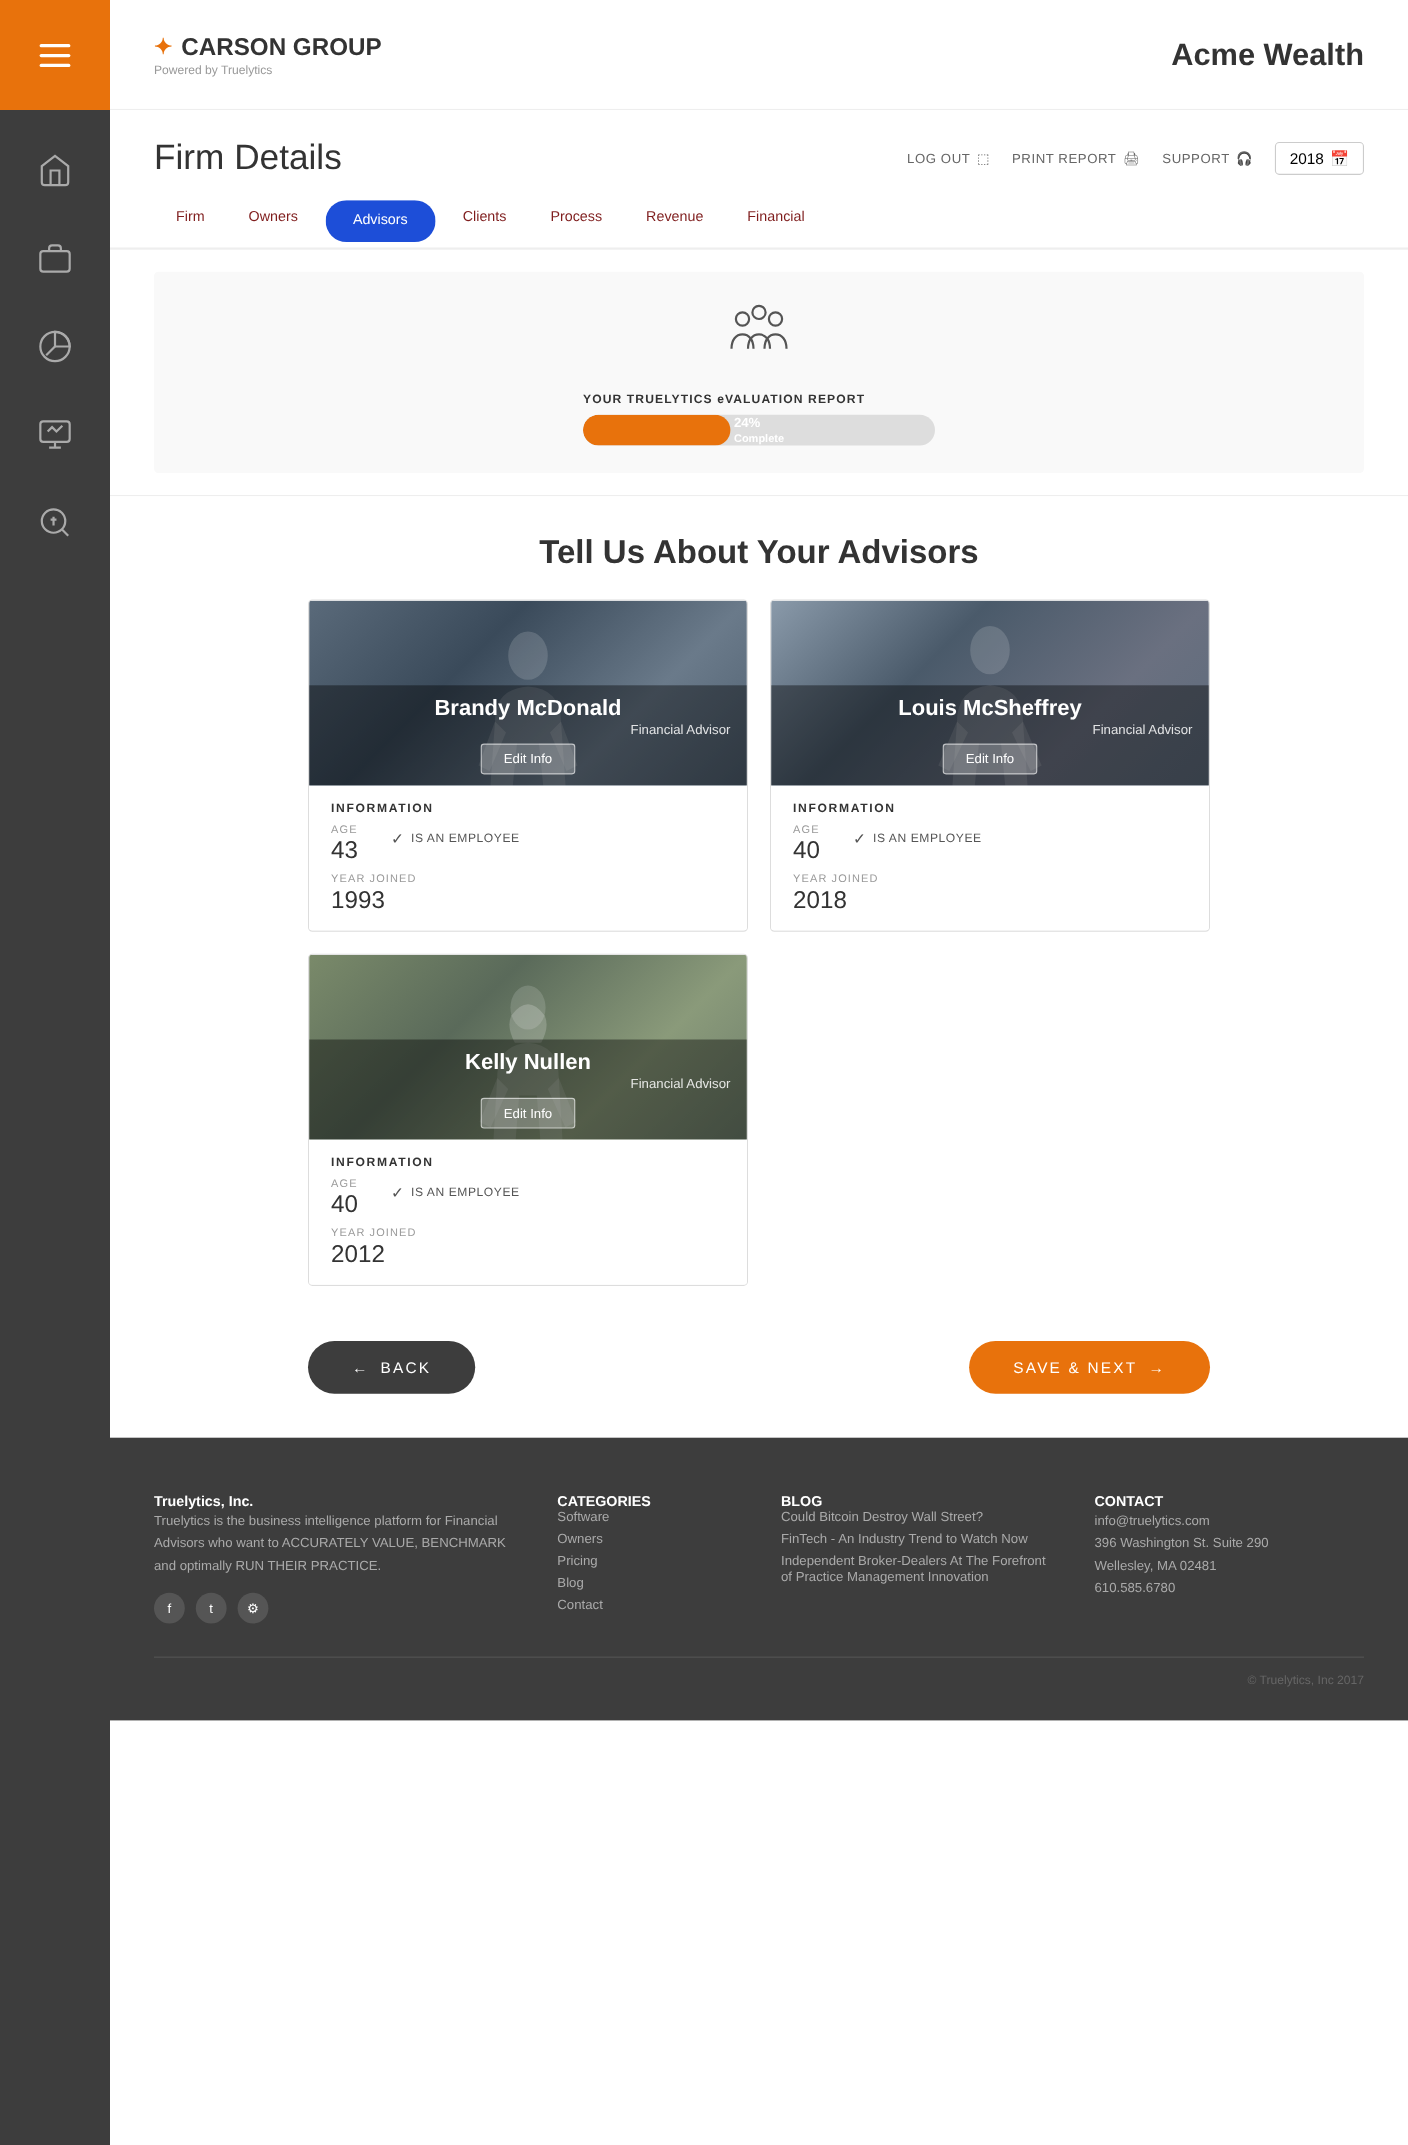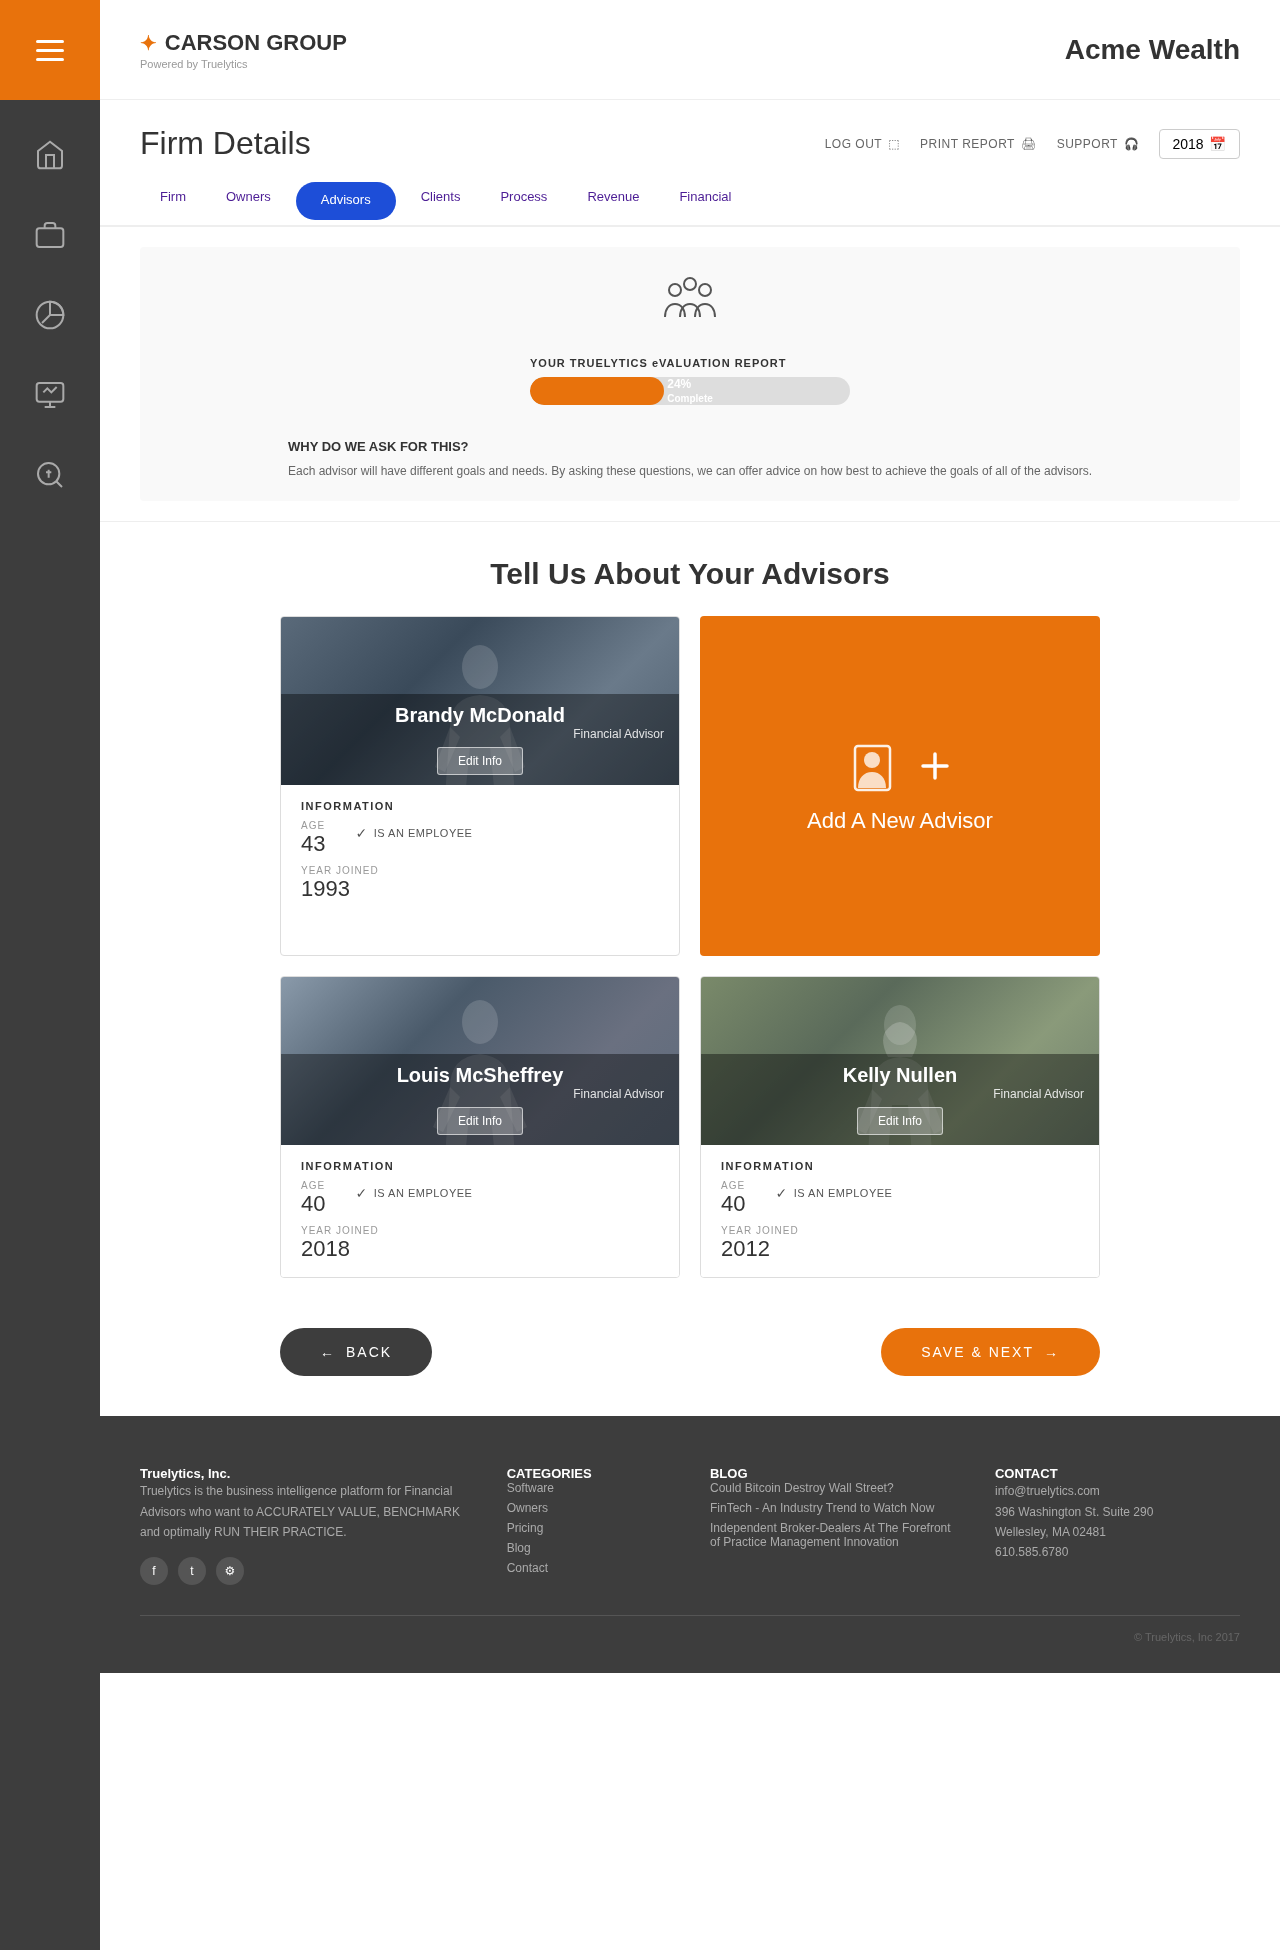--- a/index.html
+++ b/index.html
@@ -144,21 +144,21 @@
     
     .tabs-bar {
       display: flex;
       border-bottom: 2px solid #eee;
       padding: 0 40px;
       background: white;
     }
     .tab-item {
       padding: 12px 20px;
       font-size: 13px;
-      color: #4c1d95;
+      color: #7f1d1d;
       cursor: pointer;
       border-bottom: 3px solid transparent;
       margin-bottom: -2px;
       text-transform: capitalize;
     }
     .tab-item.active {
       color: white;
       background: #1d4ed8;
       border-radius: 20px;
       border-bottom: 3px solid transparent;
@@ -592,24 +592,20 @@
       <div class="report-label">YOUR TRUELYTICS eVALUATION REPORT</div>
       <div style="position:relative; display:inline-block;">
         <div class="progress-bar-container">
           <div class="progress-bar-fill" id="progress-fill" style="width: 42%;"></div>
         </div>
         <span class="progress-text">
           <span>24%</span><br>
           <span style="font-size:10px;">Complete</span>
         </span>
       </div>
-    </div>
-    <div class="report-why">
-      <div class="report-why-title">WHY DO WE ASK FOR THIS?</div>
-      <div class="report-why-text">Each advisor will have different goals and needs. By asking these questions, we can offer advice on how best to achieve the goals of all of the advisors.</div>
     </div>
   </div>
 
   <hr class="section-divider">
 
   <h2 class="section-heading">Tell Us About Your Advisors</h2>
 
   <div class="advisors-grid">
 
     <div class="advisor-card">
@@ -641,34 +637,20 @@
             <span>IS AN EMPLOYEE</span>
           </div>
         </div>
         <div style="margin-top:8px;" class="info-field">
           <span class="info-field-label">YEAR JOINED</span>
           <span class="info-field-value">1993</span>
         </div>
       </div>
     </div>
 
-    <div class="add-advisor-card">
-      <div class="add-advisor-icon-area">
-        <svg width="55" height="55" viewBox="0 0 55 55" fill="white" opacity="0.9">
-          <rect x="5" y="8" width="35" height="44" rx="3" fill="none" stroke="white" stroke-width="2.5"></rect>
-          <circle cx="22" cy="22" r="8" fill="white" opacity="0.85"></circle>
-          <path d="M8 50c0-10 6-16 14-16s14 6 14 16" fill="white" opacity="0.85"></path>
-        </svg>
-        <svg width="30" height="30" viewBox="0 0 30 30" fill="white">
-          <line x1="15" y1="3" x2="15" y2="27" stroke="white" stroke-width="3.5" stroke-linecap="round"></line>
-          <line x1="3" y1="15" x2="27" y2="15" stroke="white" stroke-width="3.5" stroke-linecap="round"></line>
-        </svg>
-      </div>
-      <div class="add-advisor-label">Add A New Advisor</div>
-    </div>
 
     <div class="advisor-card">
       <div class="advisor-photo-area">
         <div class="photo-bg-louis" style="width:100%;height:200px;position:relative;">
           <svg style="position:absolute;bottom:0;left:50%;transform:translateX(-50%);width:110px;height:185px;" viewBox="0 0 110 185" fill="rgba(255,255,255,0.15)">
             <ellipse cx="55" cy="30" rx="18" ry="22"></ellipse>
             <path d="M25 95 Q25 65 55 62 Q85 65 85 95 L90 165 L70 165 L65 115 L45 115 L40 165 L20 165 Z"></path>
             <path d="M25 95 L8 135 L18 140 L35 105"></path>
             <path d="M85 95 L102 135 L92 140 L75 105"></path>
           </svg>

